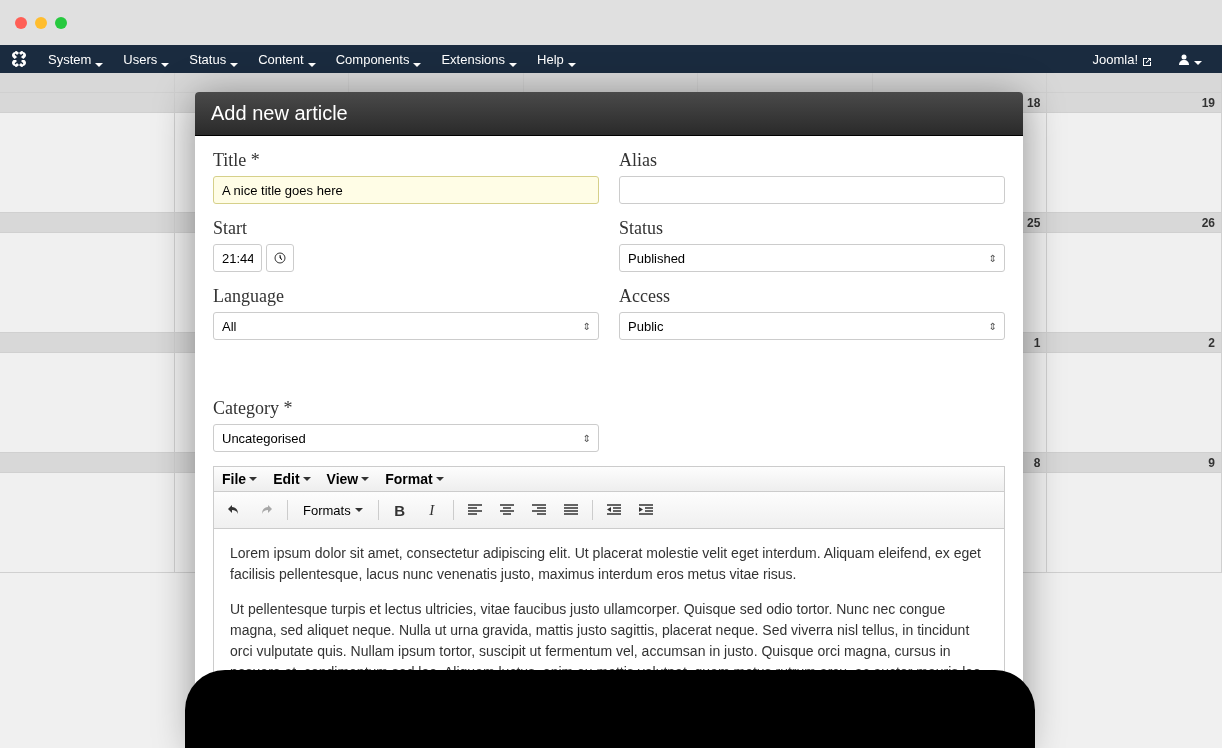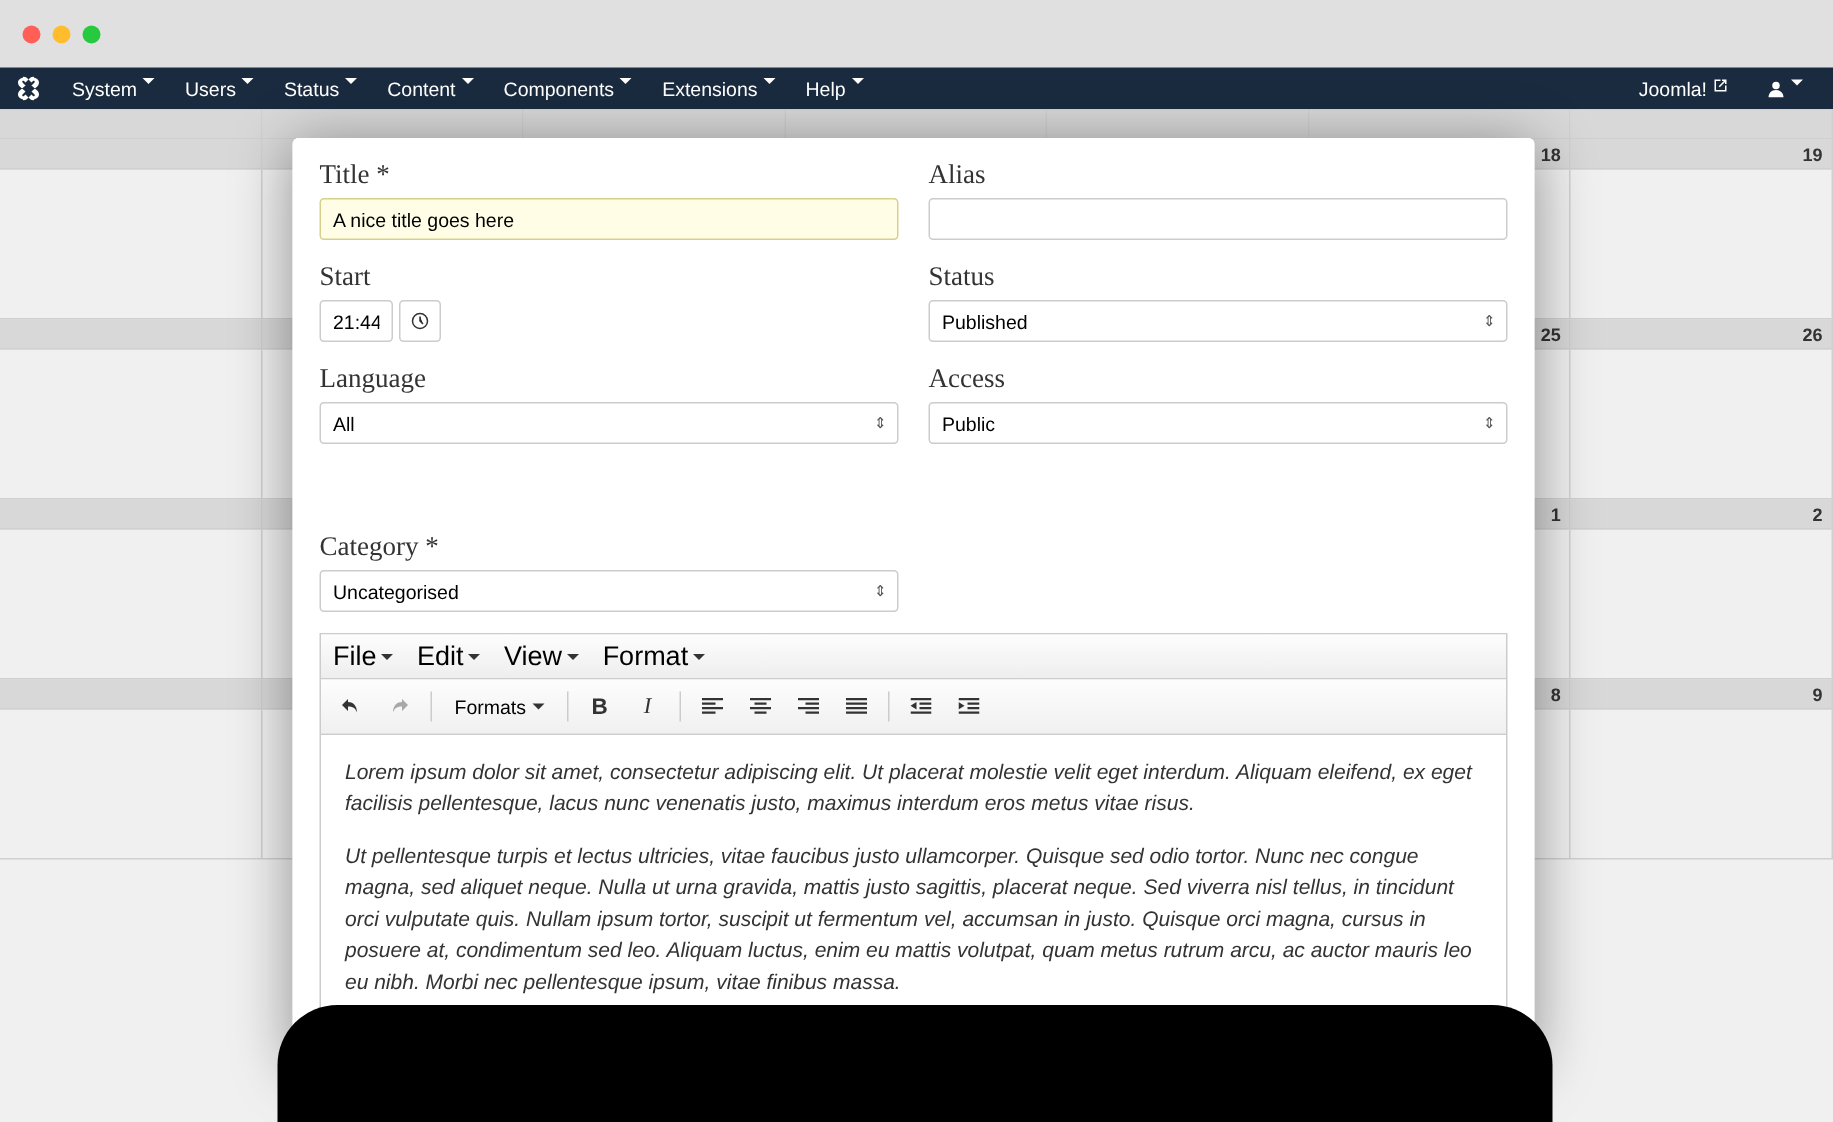--- a/index.html
+++ b/index.html
@@ -8,21 +8,21 @@
 
 .browser-chrome { background: #e0e0e0; height: 45px; display: flex; align-items: center; padding-left: 15px; gap: 8px; }
 .traffic-light { width: 12px; height: 12px; border-radius: 50%; }
 .tl-red { background: #ff5f56; }
 .tl-yellow { background: #ffbd2e; }
 .tl-green { background: #27c93f; }
 
 
 .admin-navbar { background: #1a2b3f; height: 28px; display: flex; align-items: center; color: #fff; font-size: 13px; padding: 0 10px; }
 .nav-logo { width: 18px; height: 18px; margin-right: 10px; display: flex; align-items: center; justify-content: center; }
-.nav-item { padding: 0 10px; cursor: pointer; display: flex; align-items: flex-start; gap: 4px; }
+.nav-item { padding: 0 10px; cursor: pointer; display: flex; align-items: flex-end; gap: 4px; }
 .caret { border-top: 4px solid #fff; border-left: 4px solid transparent; border-right: 4px solid transparent; display: inline-block; }
 .nav-spacer { flex: 1; }
 .nav-right { display: flex; align-items: center; gap: 6px; }
 
 
 .calendar-bg { position: absolute; top: 73px; left: 0; right: 0; bottom: 0; background: #f0f0f0; }
 .cal-row { display: flex; border-bottom: 1px solid #d0d0d0; height: 120px; }
 .cal-header-row { height: 20px; background: #d8d8d8; }
 .cal-cell { flex: 1; border-right: 1px solid #d0d0d0; position: relative; padding: 3px 6px; font-size: 12px; text-align: right; color: #333; }
 .cal-header-row .cal-cell { background: #d8d8d8; font-weight: bold; }
@@ -39,28 +39,28 @@
 .form-input, .form-select { width: 100%; padding: 5px 8px; border: 1px solid #ccc; border-radius: 3px; font-size: 13px; height: 28px; background: #fff; }
 .form-input.highlight { background: #fffde6; border-color: #d6d08a; }
 .time-group { display: flex; gap: 4px; }
 .time-input { width: 49px; }
 .time-btn { width: 28px; height: 28px; border: 1px solid #ccc; border-radius: 3px; background: #fff; display: flex; align-items: center; justify-content: center; cursor: pointer; font-size: 12px; }
 .select-wrap { position: relative; }
 .select-caret { position: absolute; right: 8px; top: 50%; transform: translateY(-50%); pointer-events: none; font-size: 10px; color: #555; }
 
 
 .editor { border: 1px solid #ccc; margin-top: 6px; }
-.editor-menubar { background: linear-gradient(to bottom, #fdfdfd, #eee); border-bottom: 1px solid #ccc; padding: 4px 8px; display: flex; gap: 16px; font-size: 18px; }
+.editor-menubar { background: linear-gradient(to bottom, #fdfdfd, #eee); border-bottom: 1px solid #ccc; padding: 4px 8px; display: flex; gap: 16px; font-size: 14px; font-weight: bold; }
 .editor-menu-item { cursor: pointer; display: flex; align-items: center; gap: 3px; }
 .editor-toolbar { background: linear-gradient(to bottom, #fdfdfd, #f0f0f0); border-bottom: 1px solid #ccc; padding: 4px 6px; display: flex; align-items: center; gap: 4px; }
 .tb-btn { width: 28px; height: 28px; display: flex; align-items: center; justify-content: center; cursor: pointer; border-radius: 2px; font-size: 15px; color: #333; }
 .tb-sep { width: 1px; height: 20px; background: #ccc; margin: 0 3px; }
 .tb-formats { padding: 0 8px; cursor: pointer; font-size: 13px; display: flex; align-items: center; gap: 4px; }
 .editor-content { padding: 14px 16px; font-size: 14px; line-height: 1.5; color: #333; min-height: 200px; }
-.editor-content p { margin-bottom: 14px; font-style: italic; }
+.editor-content p { margin-bottom: 14px; }
 
 
 .bottom-black { position: absolute; bottom: 0; left: 185px; width: 850px; height: 78px; background: #000; border-radius: 40px 40px 0 0; }
 
 svg { display: block; }
 </style>
 </head>
 <body>
 
 <div class="browser-chrome">
@@ -199,20 +199,21 @@
       <div class="cal-cell"></div>
       <div class="cal-cell"></div>
       <div class="cal-cell"></div>
       <div class="cal-cell"></div>
       <div class="cal-cell"></div>
       <div class="cal-cell"></div>
   </div>
 </div>
 
 <div class="modal-wrap">
+  <div class="modal-header">Add new article</div>
   <div class="modal-body">
     <div class="form-row">
       <div class="form-col">
         <label class="form-label">Title *</label>
         <input class="form-input highlight" value="A nice title goes here" style="">
       </div>
       <div class="form-col">
         <label class="form-label">Alias</label>
         <input class="form-input" value="" style="">
       </div>

